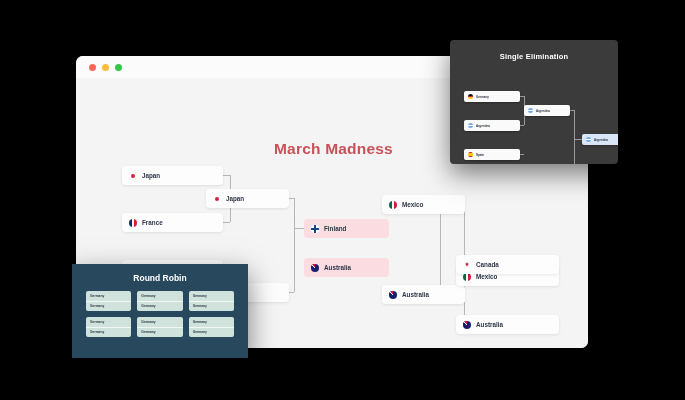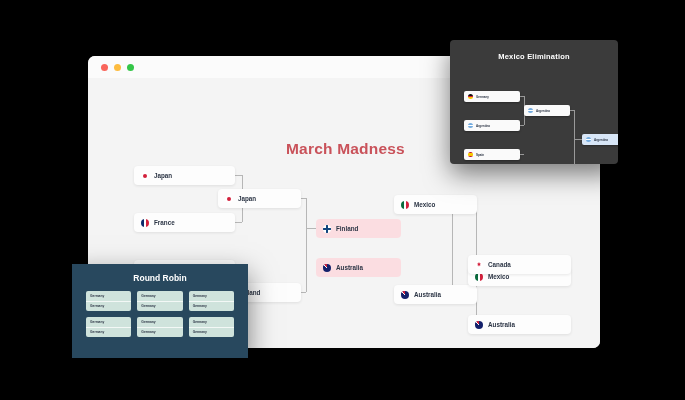--- a/index.html
+++ b/index.html
@@ -1,20 +1,20 @@
 <!DOCTYPE html>
 <html><head>
 <meta charset="utf-8">
 <style>
   html,body{margin:0;padding:0;background:#000;}
   body{width:685px;height:400px;position:relative;overflow:hidden;
        font-family:"Liberation Sans","DejaVu Sans",sans-serif;}
 
   
-  #app-window{position:absolute;left:88px;top:56px;width:512px;height:292px;
+  #app-window{position:absolute;left:76px;top:56px;width:512px;height:292px;
     background:#f5f5f5;border-radius:7px;overflow:hidden;
     box-shadow:0 10px 28px rgba(0,0,0,.45);}
   #titlebar{height:22px;background:#fbfbfb;display:flex;align-items:center;
     padding-left:13px;gap:6px;}
   .dot{width:7px;height:7px;border-radius:50%;}
   .dot.r{background:#f9655b;} .dot.y{background:#fdbc40;} .dot.g{background:#34c648;}
   #canvas{position:relative;width:100%;height:270px;background:#f4f4f4;}
 
   #page-title{position:absolute;left:198px;top:62px;font-size:15.5px;font-weight:bold;
     color:#c9525a;letter-spacing:.2px;white-space:nowrap;}
@@ -183,21 +183,21 @@
 
     <div class="row" style="left:380px;top:237px;width:96px;">
       <span class="flag f-au"></span>
       <span class="lbl">Australia</span>
     </div>
 
   </div>
 </div>
 
 <div id="se-panel">
-  <div id="se-title">Mexico Elimination</div>
+  <div id="se-title">Single Elimination</div>
 
   <div id="se-body">
 
     <div class="se-ln h" style="left:66px;top:35px;width:8px;"></div>
     <div class="se-ln h" style="left:66px;top:64px;width:8px;"></div>
     <div class="se-ln v" style="left:74px;top:35px;height:29px;"></div>
 
     <div class="se-ln h" style="left:66px;top:93px;width:8px;"></div>
 
     <div class="se-ln h" style="left:116px;top:49px;width:8px;"></div>

